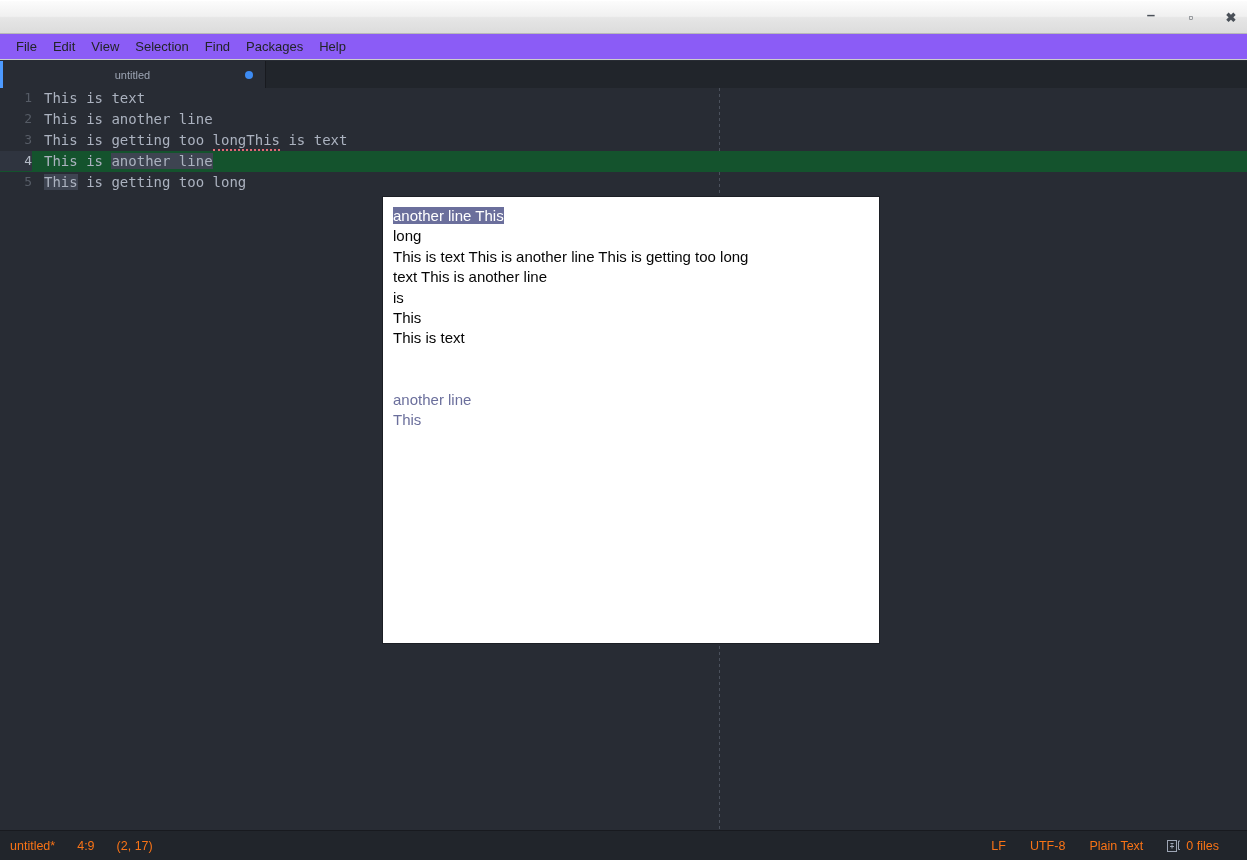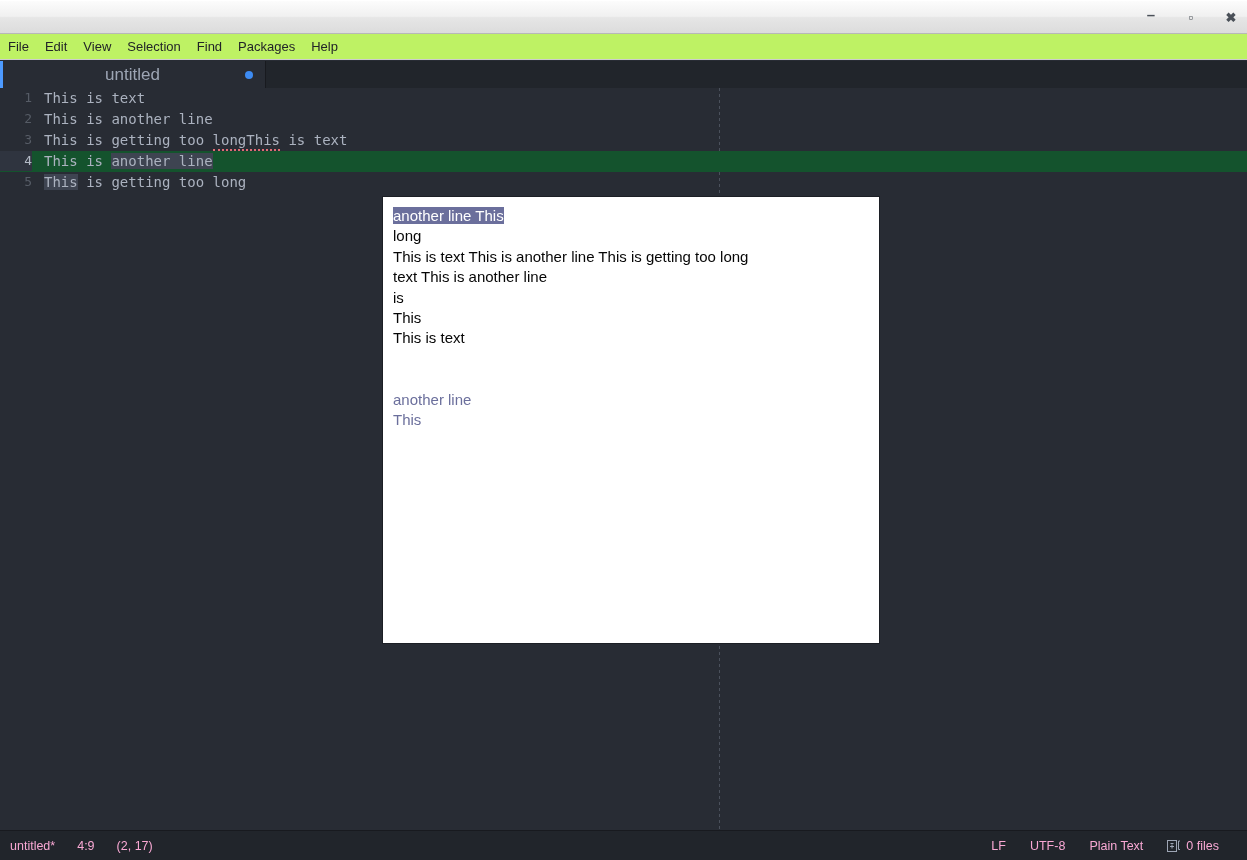--- a/index.html
+++ b/index.html
@@ -37,23 +37,24 @@
     width:16px; height:16px; position:relative; cursor:default;
   }
   .win-btn .g { position:absolute; inset:0; color:#4a5058; font-size:13px;
                 line-height:16px; text-align:center; font-weight:bold; }
   .wb-min .g { font-size:15px; line-height:10px; }
 
   
   .menubar {
     position:absolute; top:34px; left:0;
     width:1247px; height:26px;
-    background:#bef264;
+    background:#8b5cf6;
     border-bottom:1px solid #cdcdcd;
     display:flex; align-items:center;
+    padding-left:8px;
   }
   .menu-item {
     font-size:13px; color:#222428;
     padding:3px 8px; cursor:default; border-radius:2px;
   }
 
   
   .tabbar {
     position:absolute; top:61px; left:0;
     width:1247px; height:27px;
@@ -64,21 +65,21 @@
     width:266px; height:27px;
     background:#282c34;
     border-right:1px solid #181a1f;
     display:flex; align-items:center; justify-content:center;
     cursor:default;
   }
   .tab::before {
     content:""; position:absolute; left:0; top:0; bottom:0;
     width:3px; background:#4d9aff;
   }
-  .tab-title { font-size:17px; color:#9da5b4; }
+  .tab-title { font-size:11px; color:#9da5b4; }
   .tab-modified {
     position:absolute; right:12px; top:50%;
     transform:translateY(-50%);
     width:8px; height:8px; border-radius:50%;
     background:#3d8bf2;
   }
 
   
   .editor {
     position:absolute; top:88px; left:0;
@@ -149,21 +150,21 @@
   .statusbar {
     position:absolute; bottom:0; left:0;
     width:1247px; height:30px;
     background:#21252b;
     border-top:1px solid #181a1f;
     display:flex; align-items:center;
   }
   .sb-left { display:flex; align-items:center; padding-left:10px; gap:22px; }
   .sb-right { margin-left:auto; display:flex; align-items:center;
               padding-right:28px; gap:24px; }
-  .sb-item { font-size:12.5px; color:#f9a8d4; cursor:default; }
+  .sb-item { font-size:12.5px; color:#f97316; cursor:default; }
   .sb-git { display:flex; align-items:center; gap:5px; }
   .git-icon { display:block; }
 </style>
 </head>
 <body>
 
 <div id="app">
 
   <div class="titlebar">
     <div class="win-btns">

